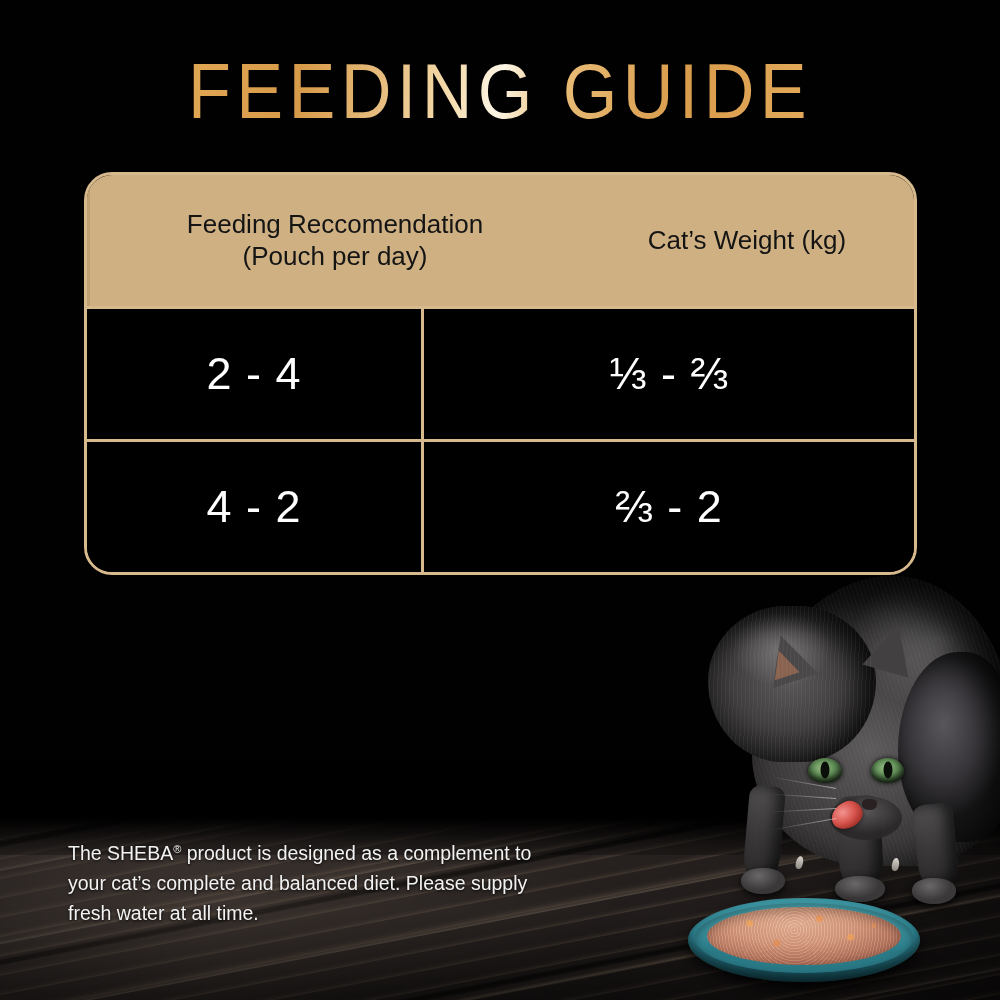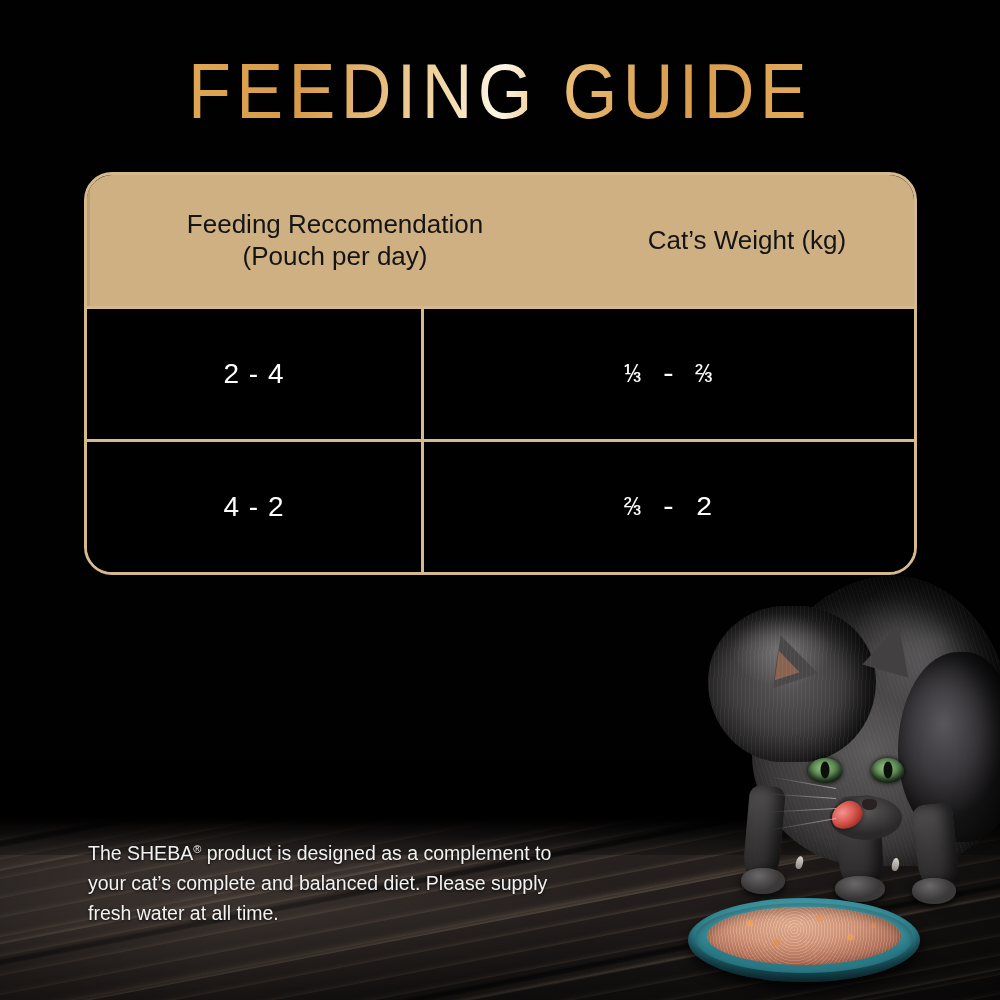--- a/index.html
+++ b/index.html
@@ -262,34 +262,34 @@
   }
   .t-row {
     display:flex;
     height:133px;
     background:#000;
     border-top:3px solid #d6b98c;
   }
   .t-row .cell {
     display:flex; align-items:center; justify-content:center;
     color:#ffffff;
-    font-size:28px;
+    font-size:45px;
     letter-spacing:1px;
   }
   .col-a { width:334px; flex:0 0 334px; }
   .col-b { flex:1 1 auto; border-left:3px solid #d6b98c; }
   .t-header .col-b { border-left-color:#bfa074; }
   .t-row:last-child .col-b{ }
 
-  .frac { font-size:38px;font-family:Liberation Mono, monospace; }
+  .frac { font-size:38px; }
 
   
   .footnote {
     position:absolute;
-    left:88px; top:838px; width:500px;
+    left:68px; top:838px; width:500px;
     color:#f2f2f2;
     font-size:19.5px;
     line-height:1.55;
     text-shadow:0 1px 3px rgba(0,0,0,.9);
   }
   .footnote sup { font-size:11px; vertical-align:super; }
 </style>
 </head>
 <body>
 

